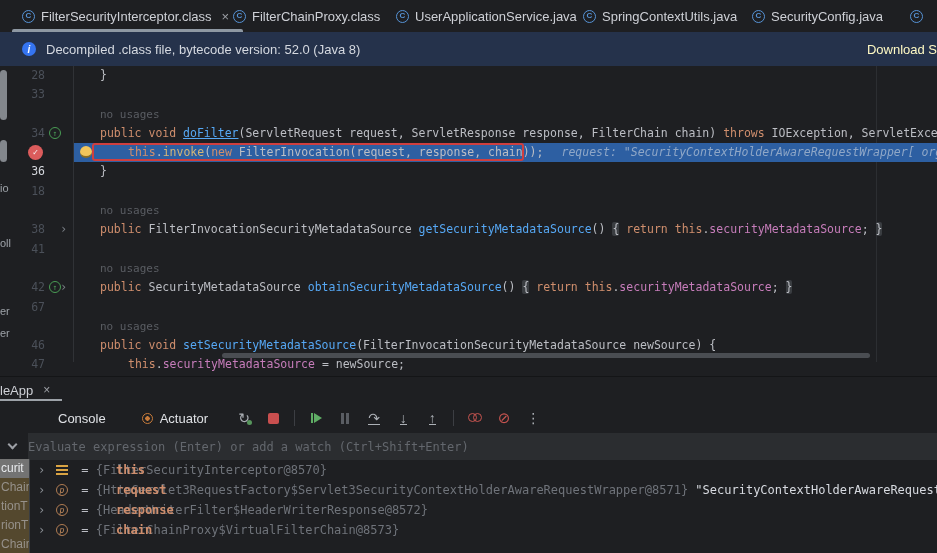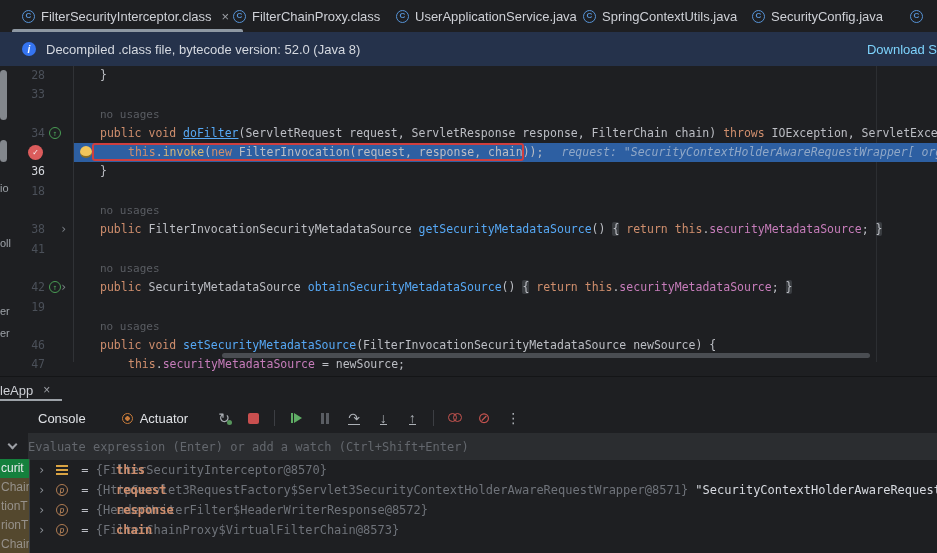--- a/index.html
+++ b/index.html
@@ -17,21 +17,21 @@
   .tab .close { color:#9DA0A6; font-size:13px; margin-left:4px; }
   .tab.active::after { content:""; position:absolute; left:-10px; right:-14px; bottom:0;
          height:3px; background:#8E98A3; border-radius:2px 2px 0 0; }
 
   
   #banner { position:absolute; left:0; top:32px; width:937px; height:34px; background:#25324B;
          display:flex; align-items:center; color:#D5D9E0; font-size:13px; }
   #banner .info { width:14px; height:14px; border-radius:50%; background:#3574F0; color:#fff;
          font-size:10px; font-weight:bold; display:flex; align-items:center; justify-content:center;
          margin:0 10px 0 22px; font-style:italic; }
-  #banner .dl { position:absolute; right:0; color:#7dd3fc; white-space:nowrap; }
+  #banner .dl { position:absolute; right:0; color:#fef9c3; white-space:nowrap; }
 
   
   #editor { position:absolute; left:0; top:66px; width:937px; height:310px; background:#1E1F22;
          font-family:"DejaVu Sans Mono","Liberation Mono",monospace; font-size:11.5px; }
   #gutsep { position:absolute; left:73px; top:0; width:1px; height:296px; background:#303236; }
   #guide  { position:absolute; left:876px; top:0; width:1px; height:296px; background:#2C2E32; }
   .erow { position:relative; height:19.3px; line-height:19.3px; display:flex; white-space:pre; }
   .erow.exec { background:linear-gradient(to right, rgba(0,0,0,0) 74px, #2D5FA2 74px); }
   .gut { position:relative; width:78px; flex:0 0 78px; }
   .lnum { position:absolute; left:0; top:0; width:45px; text-align:right; color:#4B5059; }
@@ -59,21 +59,21 @@
   .lbar  { position:absolute; left:0; width:7px; background:#83878D; border-radius:4px; }
 
   
   #bottom { position:absolute; left:0; top:376px; width:937px; height:177px; background:#1E1F22;
           border-top:1px solid #141517; }
   #tooltab { position:absolute; left:0; top:2px; height:22px; display:flex; align-items:center;
           color:#CED0D6; font-size:13px;text-align:right; }
   #tooltab .close { color:#9DA0A6; margin-left:10px; font-size:12px; }
   #toolu { position:absolute; left:0; top:22px; width:62px; height:2px; background:#9DA2A8; }
   #dbar { position:absolute; left:0; top:26px; width:937px; height:30px; display:flex;
-          align-items:center; }
+          align-items:center;padding-left:20px; }
   #dbar .lbl { color:#DFE1E5; font-size:13px; margin-left:38px; }
   #dbar .act { display:flex; align-items:center; gap:7px; margin-left:36px; color:#DFE1E5; font-size:13px; }
   .acticon { width:11px; height:11px; border-radius:50%; border:1.5px solid #C87B3A;
           background:radial-gradient(circle at 50% 50%, #C87B3A 0 2px, rgba(0,0,0,0) 2.5px); }
   #dicons { display:flex; align-items:center; gap:13px; margin-left:28px; }
   .dico { position:relative; width:16px; height:16px; display:flex; align-items:center;
           justify-content:center; color:#ACB0B6; font-size:14px; }
   .dsep { width:1px; height:16px; background:#3C3E43; }
   .ico-stop { width:11px; height:11px; background:#C94F4F; border-radius:2px; }
   .ico-resume .bar { width:2px; height:10px; background:#5FAD65; margin-right:1px; }
@@ -103,21 +103,21 @@
           background:repeating-linear-gradient(#D9A343 0 2px, rgba(0,0,0,0) 2px 4px); }
   .picon { width:12px; height:12px; border:1px solid #B07C52; border-radius:50%; color:#C88E5F;
           font-size:8px; line-height:11px; text-align:center; top:4px; }
   .vname { position:absolute; left:42px; color:#CF8E6D; font-weight:bold; }
   .vtail { position:absolute; left:42px; }
   .veq { color:#BCBEC4; } .vval { color:#6F737A; } .vstr { color:#D7DAE0; }
   #frames { position:absolute; left:0; top:82px; width:30px; height:95px;
           border-right:1px solid #3A3D41; font-size:12px; }
   .frow { height:19px; line-height:19px; overflow:hidden; color:#96918B; padding-left:1px; white-space:nowrap; }
   .frow.sel { background:#54482E; }
-  .frow.top { color:#E8EAED; background:#15803d; }
+  .frow.top { color:#E8EAED; background:#737373; }
 </style>
 </head>
 <body>
 
 <div id="app">
 
   <div id="tabbar">
       <div class="tab active" style="left: 22px;">
         <span class="cicon">C</span>
         <span>FilterSecurityInterceptor.class</span>
@@ -159,21 +159,21 @@
         <div class="erow"><div class="gut"></div><div class="codeln"><span class="hintt">no usages</span></div></div>
         <div class="erow"><div class="gut"><span class="lnum">34</span><span class="impl">↑</span></div><div class="codeln"><span class="tk-k">public void </span><span class="tk-mu">doFilter</span><span class="tk-p">(ServletRequest request, ServletResponse response, FilterChain chain) </span><span class="tk-k">throws </span><span class="tk-p">IOException, ServletException</span></div></div>
         <div class="erow exec"><div class="gut"><span class="bp">✓</span></div><div class="codeln" style="padding-left: 50px;"><span class="tk-k">this</span><span class="tk-p">.</span><span class="tk-y">invoke</span><span class="tk-p">(</span><span class="tk-k">new </span><span class="tk-p">FilterInvocation(request, response, chain));</span><span class="inlinehint">request: "SecurityContextHolderAwareRequestWrapper[ org.spr</span></div><span class="redbox"></span><span class="bulb"></span></div>
         <div class="erow"><div class="gut"><span class="lnum bright">36</span></div><div class="codeln"><span class="tk-p">}</span></div></div>
         <div class="erow"><div class="gut"><span class="lnum">18</span></div><div class="codeln"></div></div>
         <div class="erow"><div class="gut"></div><div class="codeln"><span class="hintt">no usages</span></div></div>
         <div class="erow"><div class="gut"><span class="lnum">38</span><span class="fold">›</span></div><div class="codeln"><span class="tk-k">public </span><span class="tk-p">FilterInvocationSecurityMetadataSource </span><span class="tk-m">getSecurityMetadataSource</span><span class="tk-p">() </span><span class="tk-f">{</span><span class="tk-p"> </span><span class="tk-k">return this</span><span class="tk-p">.</span><span class="tk-fl">securityMetadataSource</span><span class="tk-p">; </span><span class="tk-f">}</span></div></div>
         <div class="erow"><div class="gut"><span class="lnum">41</span></div><div class="codeln"></div></div>
         <div class="erow"><div class="gut"></div><div class="codeln"><span class="hintt">no usages</span></div></div>
         <div class="erow"><div class="gut"><span class="lnum">42</span><span class="impl">↑</span><span class="fold">›</span></div><div class="codeln"><span class="tk-k">public </span><span class="tk-p">SecurityMetadataSource </span><span class="tk-m">obtainSecurityMetadataSource</span><span class="tk-p">() </span><span class="tk-f">{</span><span class="tk-p"> </span><span class="tk-k">return this</span><span class="tk-p">.</span><span class="tk-fl">securityMetadataSource</span><span class="tk-p">; </span><span class="tk-f">}</span></div></div>
-        <div class="erow"><div class="gut"><span class="lnum">19</span></div><div class="codeln"></div></div>
+        <div class="erow"><div class="gut"><span class="lnum">67</span></div><div class="codeln"></div></div>
         <div class="erow"><div class="gut"></div><div class="codeln"><span class="hintt">no usages</span></div></div>
         <div class="erow"><div class="gut"><span class="lnum">46</span></div><div class="codeln"><span class="tk-k">public void </span><span class="tk-m">setSecurityMetadataSource</span><span class="tk-p">(FilterInvocationSecurityMetadataSource newSource) {</span></div></div>
         <div class="erow"><div class="gut"><span class="lnum">47</span></div><div class="codeln" style="padding-left: 50px;"><span class="tk-k">this</span><span class="tk-p">.</span><span class="tk-fl">securityMetadataSource</span><span class="tk-p"> = newSource;</span></div></div>
       </div>
     <div id="hscroll"></div>
     <div id="lfrags">
         <div class="lbar" style="top: 4px; height: 50px;"></div>
         <div class="lbar" style="top: 74px; height: 22px;"></div>
         <div class="lfrag" style="top: 116px;">io</div>
         <div class="lfrag" style="top: 171px;">oll</div>

